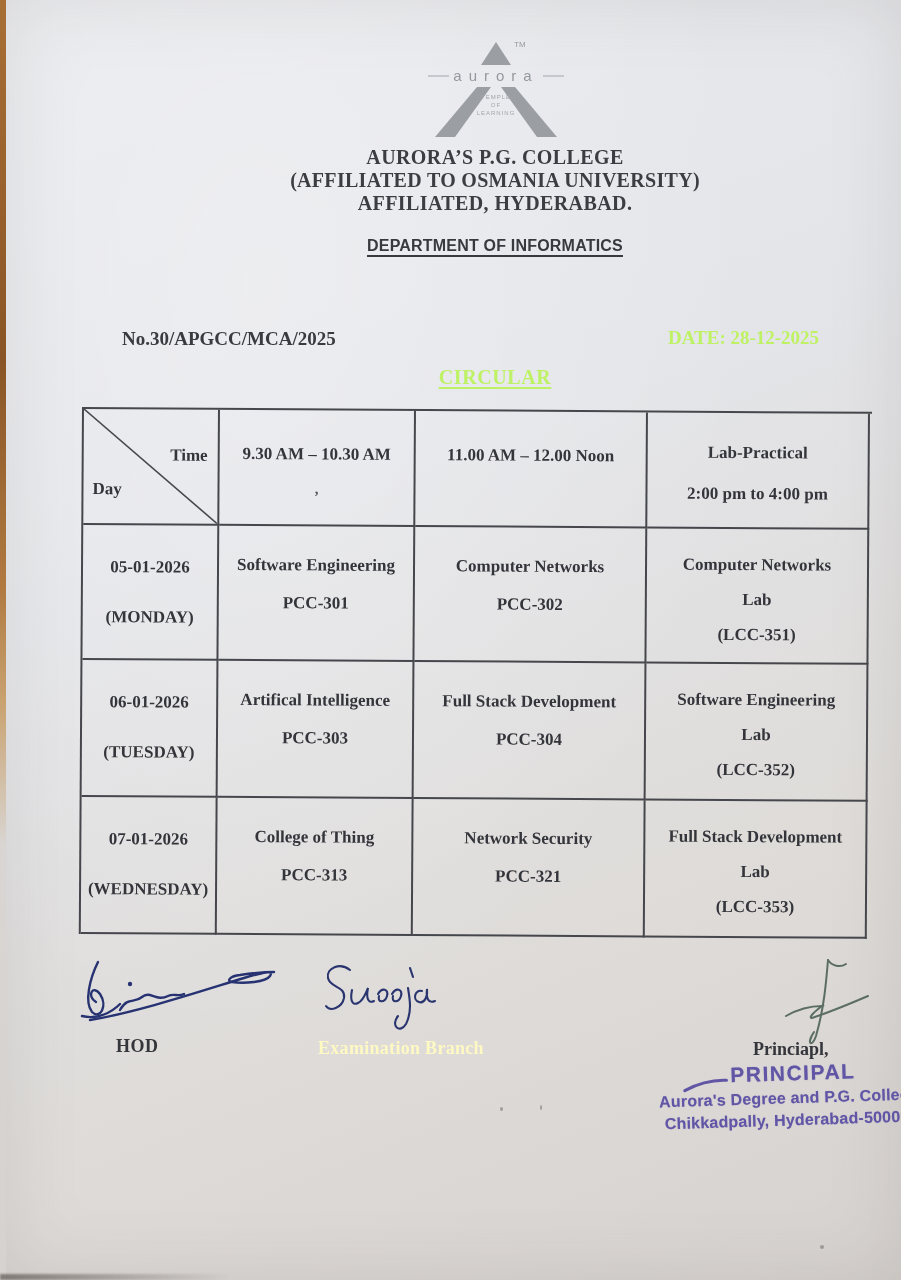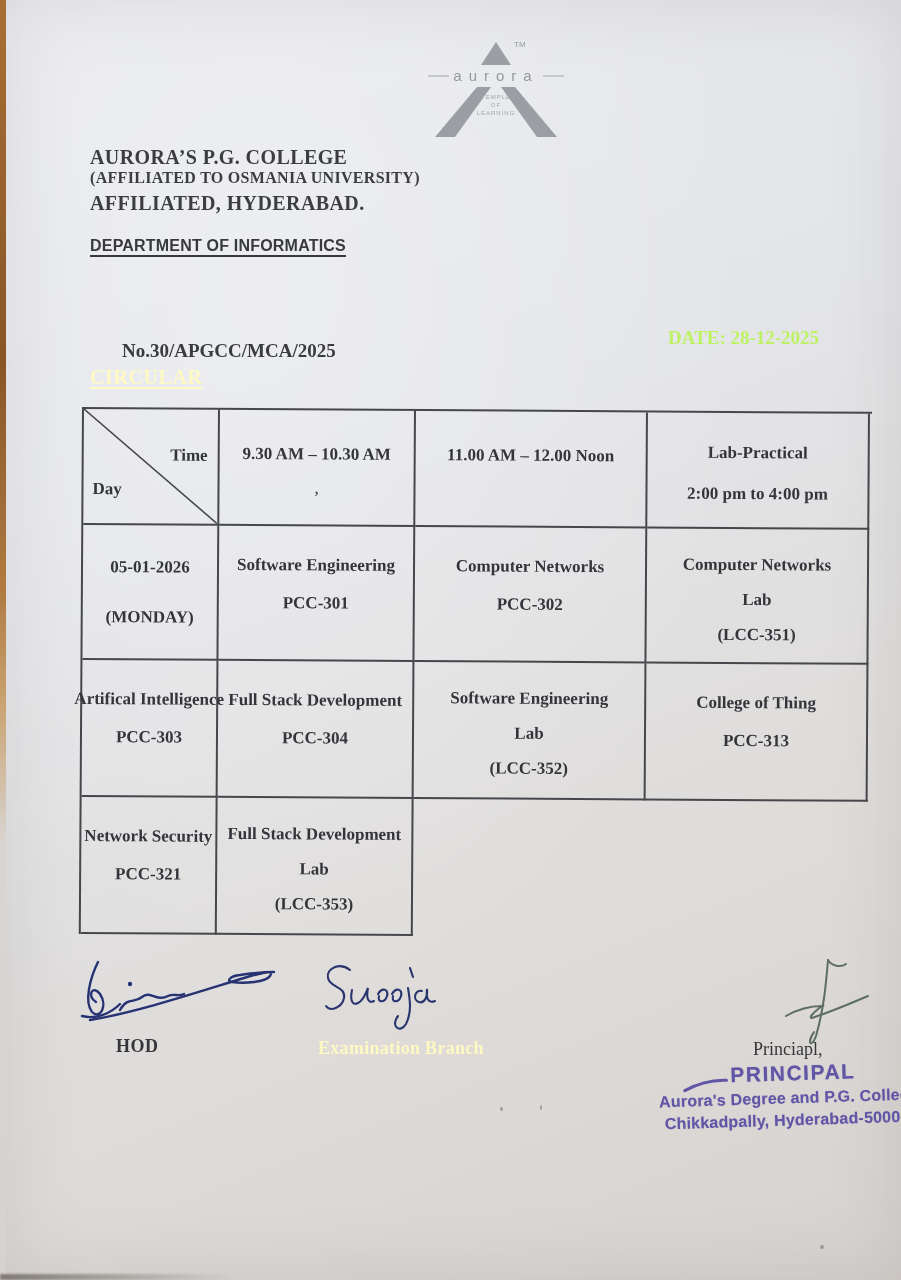--- a/index.html
+++ b/index.html
@@ -30,33 +30,33 @@
     position:absolute; left:0; bottom:0; width:230px; height:6px;
     background:linear-gradient(to right, rgba(100,94,88,0.75), rgba(100,94,88,0));
     filter:blur(1px);
   }
   .speck { position:absolute; background:#6f6c70; border-radius:50%; opacity:.55; }
 
   
   .logo { left:425px; top:36px; width:142px; height:108px; opacity:.92; }
 
   
-  .centered { left:90px; width:810px; }
+  .centered { left:90px; width:810px; text-align:center; }
   .college-name   { top:146px; font-size:20px; font-weight:bold; color:#3c3d42; letter-spacing:.4px; }
-  .affiliation    { top:169px; font-size:16px; font-weight:bold; color:#3c3d42; letter-spacing:.3px; }
+  .affiliation    { top:169px; font-size:20px; font-weight:bold; color:#3c3d42; letter-spacing:.3px; }
   .address        { top:192px; font-size:20px; font-weight:bold; color:#3c3d42; letter-spacing:.4px; }
   .department {
     top:237px; font-size:16px; font-weight:bold; color:#38393e;
     font-family:"Liberation Sans", sans-serif; letter-spacing:.2px;
     text-decoration:underline; text-decoration-thickness:2px; text-underline-offset:4px;
   }
-  .ref-no  { left:122px; top:340px; font-size:19px; font-weight:bold; color:#3a3b40; }
+  .ref-no  { left:122px; top:328px; font-size:19px; font-weight:bold; color:#3a3b40; }
   .date    { left:668px; top:327px; font-size:19px; font-weight:bold; color:#bef264; }
   .circular {
-    top:366px; font-size:20px; font-weight:bold; color:#fef9c3; letter-spacing:.6px;
+    top:366px; font-size:20px; font-weight:bold; color:#bef264; letter-spacing:.6px;
     text-decoration:underline; text-decoration-thickness:2px; text-underline-offset:3px;
   }
 
   
   .tgrid {
     left:82px; top:407px; width:790px;
     display:grid;
     grid-template-columns:136px 196px 232px 222px;
     grid-template-rows:116px 135px 137px 137px;
     border-top:2px solid #46474c; border-left:2px solid #46474c;
@@ -78,21 +78,21 @@
   .c-date { padding-top:32px; gap:30px; }
   .c-sub  { padding-top:29px; gap:18px; }
   .c-lab  { padding-top:26px; gap:15px; }
 
   
   .sig-hod       { left:68px;  top:950px; width:218px; height:88px; }
   .sig-sureeja   { left:316px; top:958px; width:128px; height:78px; }
   .sig-principal { left:770px; top:956px; width:102px; height:102px; }
   .lbl-hod   { left:116px; top:1036px; font-size:18px; font-weight:bold; color:#35363b; letter-spacing:.5px; }
   .lbl-exam  { left:318px; top:1038px; font-size:18px; font-weight:bold; color:#fef9c3; letter-spacing:.3px; }
-  .lbl-principal { left:753px; top:1039px; font-size:18px; font-weight:normal; color:#35363b; }
+  .lbl-principal { left:753px; top:1039px; font-size:18px; font-weight:bold; color:#35363b; }
 
   
   .stamp {
     left:642px; top:1066px; width:262px; height:86px;
     transform:rotate(-1.8deg); transform-origin:left top;
     color:#5b4fa4; font-family:"Liberation Sans", sans-serif; font-weight:bold;
     opacity:.95;
   }
   .stamp-arrow { position:absolute; left:38px; top:12px; width:50px; height:18px; }
   .stamp-title { position:absolute; left:88px; top:0;  font-size:21px; letter-spacing:1.5px; text-shadow:0 0 1px rgba(91,79,164,.55); }
@@ -162,34 +162,42 @@
   <div class="tcell c-sub">
     <span>Computer Networks</span>
     <span>PCC-302</span>
   </div>
   <div class="tcell c-lab">
     <span>Computer Networks</span>
     <span>Lab</span>
     <span>(LCC-351)</span>
   </div>
 
+  <div class="tcell c-date">
+    <span>06-01-2026</span>
+    <span>(TUESDAY)</span>
+  </div>
   <div class="tcell c-sub">
     <span>Artifical Intelligence</span>
     <span>PCC-303</span>
   </div>
   <div class="tcell c-sub">
     <span>Full Stack Development</span>
     <span>PCC-304</span>
   </div>
   <div class="tcell c-lab">
     <span>Software Engineering</span>
     <span>Lab</span>
     <span>(LCC-352)</span>
   </div>
 
+  <div class="tcell c-date">
+    <span>07-01-2026</span>
+    <span>(WEDNESDAY)</span>
+  </div>
   <div class="tcell c-sub">
     <span>College of Thing</span>
     <span>PCC-313</span>
   </div>
   <div class="tcell c-sub">
     <span>Network Security</span>
     <span>PCC-321</span>
   </div>
   <div class="tcell c-lab">
     <span>Full Stack Development</span>

